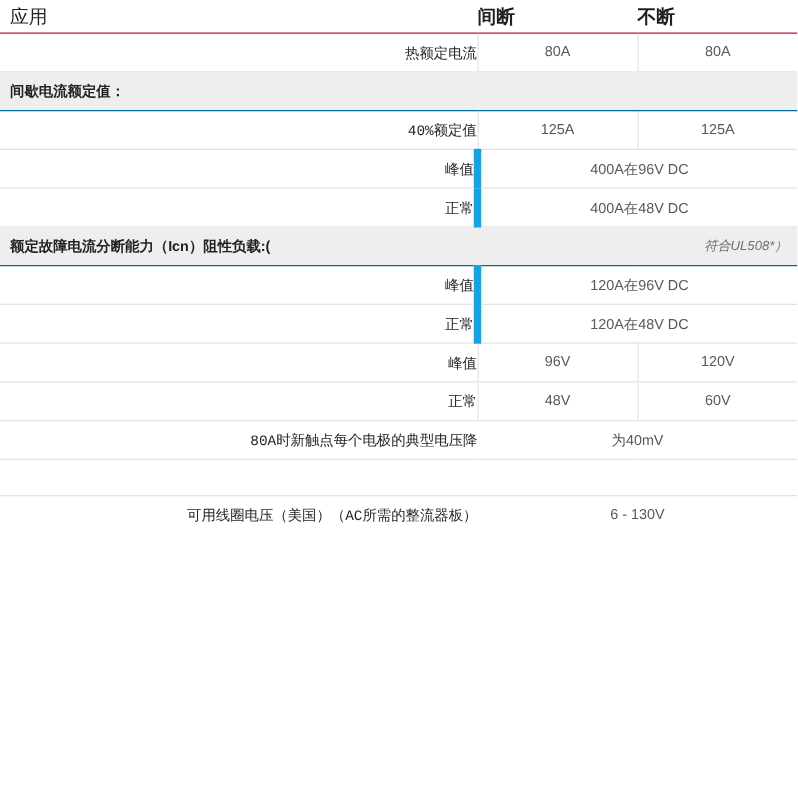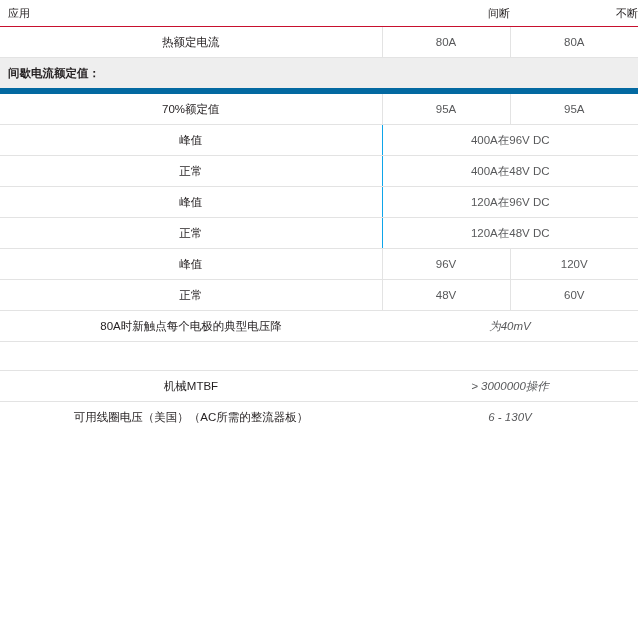--- a/index.html
+++ b/index.html
@@ -28,47 +28,48 @@
   col.c-label { width: 382px; }
   col.c-v1 { width: 128px; }
   col.c-v2 { width: 128px; }
 
   
   tr.head td {
     height: 26px;
     font-weight: normal;
     color: #231f20;
     border-bottom: 1px solid #c7102e;
-    font-size: 11px;
+    font-size: 15px;
   }
   tr.head td.lbl { padding-left: 8px; text-align: left; }
-  tr.head td.val { text-align: right; }
+  tr.head td.val { text-align: left; font-weight: bold; }
 
   
   tr.row td {
     height: 30px;
     border-bottom: 1px solid #e3e3e3;
   }
   tr.row td.lbl {
     padding-left: 0;
-    text-align: center;
+    text-align: right;
+    font-family: Liberation Mono, monospace;
   }
   tr.row td.val {
     text-align: center;
     color: #58595b;
   }
   tr.row td.val.sep-left {
     border-left: 1px solid #e3e3e3;
   }
 
   
   tr.section td {
     height: 30px;
     background: #eeeeee;
-    border-bottom: 6px solid #0369a1;
+    border-bottom: 1px solid #0369a1;
     margin-top: 39px;
   }
   tr.section td.lbl {
     padding-left: 8px;
     text-align: left;
     font-weight: bold;
     color: #231f20;
   }
   tr.section td.note {
     text-align: right;
@@ -78,23 +79,23 @@
     font-size: 10.5px;
   }
 
   
   td.lbl.indent { padding-left: 22px; }
 
   
   td.val.span {
     text-align: center;
     color: #58595b;
-    border-left: 1px solid #0ea5e9;
+    border-left: 6px solid #0ea5e9;
   }
-  td.val.span.nosep { border-left: 0; font-style: italic; }
+  td.val.span.nosep { border-left: 0; }
   tr.row.blank td { height: 28px; border-bottom: 1px solid #e3e3e3; }
   tr.row.last td { border-bottom: 0; }
 </style>
 </head>
 <body>
 
 <table class="spec-table">
   <colgroup>
     <col class="c-label">
     <col class="c-v1">
@@ -112,40 +113,44 @@
       <td class="val sep-left">80A</td>
       <td class="val sep-left">80A</td>
     </tr>
 
     <tr class="section">
       <td class="lbl">间歇电流额定值：</td>
       <td class="note" colspan="2"></td>
     </tr>
 
 
+    <tr class="row">
+      <td class="lbl">40%额定值</td>
+      <td class="val sep-left">125A</td>
+      <td class="val sep-left">125A</td>
+    </tr>
 
 
 
-    <tr class="row">
-      <td class="lbl">70%额定值</td>
-      <td class="val sep-left">95A</td>
-      <td class="val sep-left">95A</td>
-    </tr>
 
 
     <tr class="row">
       <td class="lbl indent">峰值</td>
       <td class="val span" colspan="2">400A在96V DC</td>
     </tr>
 
     <tr class="row">
       <td class="lbl indent">正常</td>
       <td class="val span" colspan="2">400A在48V DC</td>
     </tr>
 
+    <tr class="section">
+      <td class="lbl">额定故障电流分断能力（Icn）阻性负载:(</td>
+      <td class="note" colspan="2">符合UL508*）</td>
+    </tr>
 
     <tr class="row">
       <td class="lbl indent">峰值</td>
       <td class="val span" colspan="2">120A在96V DC</td>
     </tr>
 
     <tr class="row">
       <td class="lbl indent">正常</td>
       <td class="val span" colspan="2">120A在48V DC</td>
     </tr>
@@ -166,23 +171,19 @@
     <tr class="row">
       <td class="lbl">80A时新触点每个电极的典型电压降</td>
       <td class="val span nosep" colspan="2">为40mV</td>
     </tr>
 
     <tr class="row blank">
       <td class="lbl"></td>
       <td class="val" colspan="2"></td>
     </tr>
 
-    <tr class="row">
-      <td class="lbl">机械MTBF</td>
-      <td class="val span nosep" colspan="2">&gt; 3000000操作</td>
-    </tr>
 
     <tr class="row last">
       <td class="lbl">可用线圈电压（美国）（AC所需的整流器板）</td>
       <td class="val span nosep" colspan="2">6 - 130V</td>
     </tr>
   </tbody>
 </table>
 
 </body></html>

